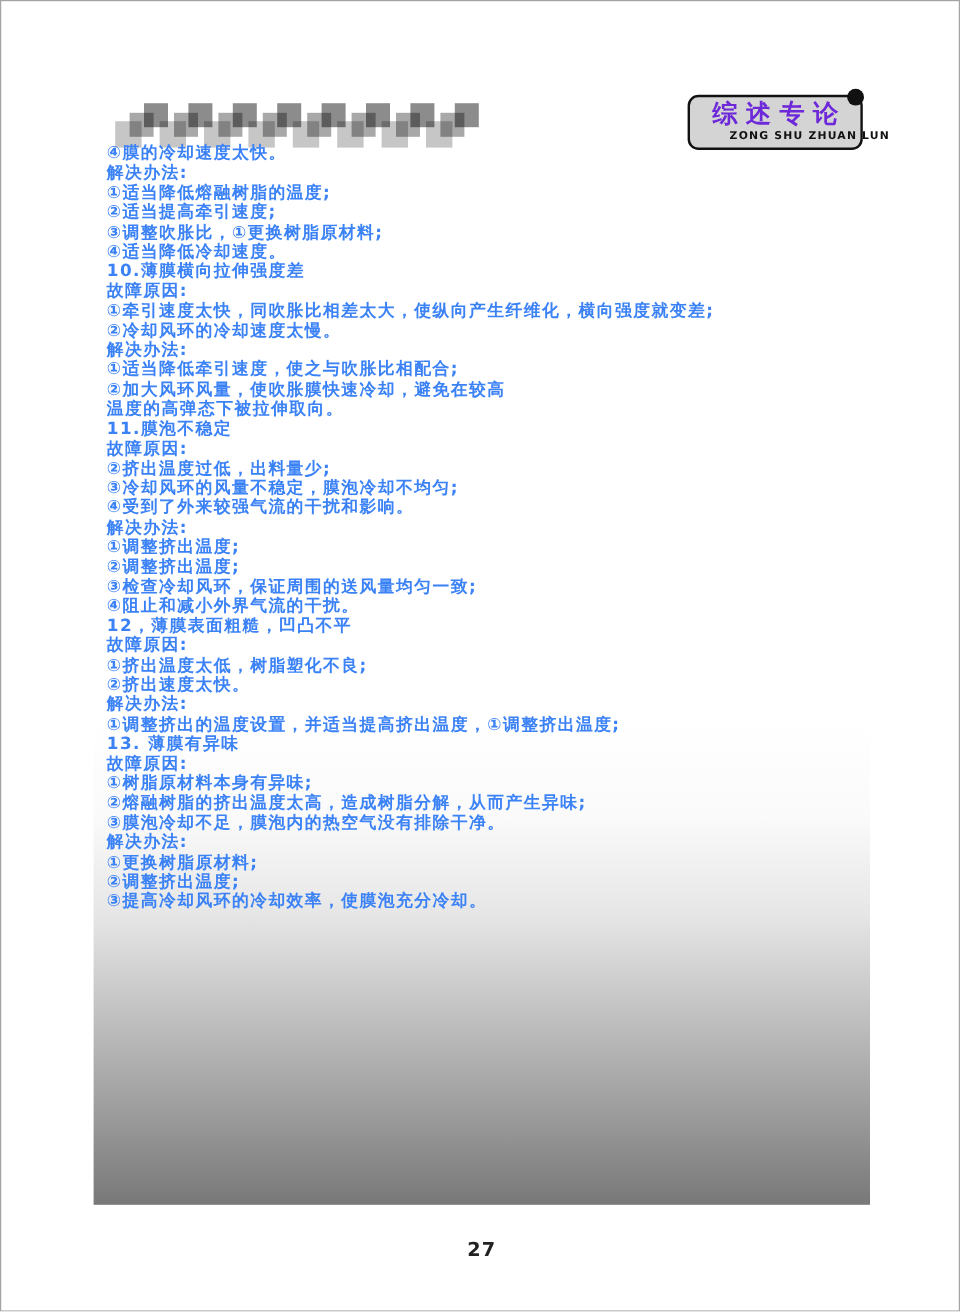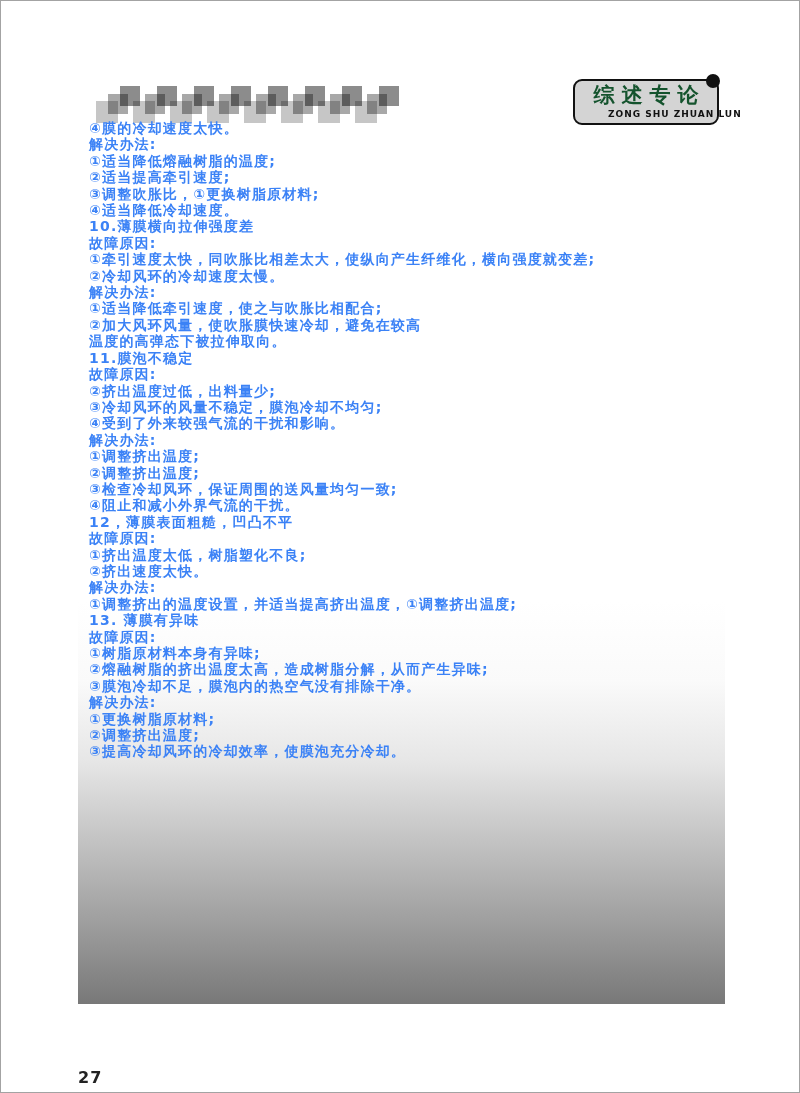--- a/index.html
+++ b/index.html
@@ -18,21 +18,21 @@
   .sq-light{width:22px;height:22px;top:15px;background:rgba(0,0,0,0.225);}
   .sq-mid{width:20px;height:20px;top:8px;background:rgba(0,0,0,0.34);}
   .sq-dark{width:20px;height:20px;top:0;background:rgba(0,0,0,0.45);}
   
   .badge{
     position:absolute;left:572px;top:78px;width:146px;height:46px;
     box-sizing:border-box;background:#d4d4d4;border:2px solid #111;
     border-radius:9px;text-align:center;
   }
   .badge-title{
-    font-size:21px;font-weight:700;color:#14532d;letter-spacing:7px;
+    font-size:21px;font-weight:700;color:#6d28d9;letter-spacing:7px;
     text-indent:7px;line-height:27px;margin-top:1px;white-space:nowrap;
   }
   .badge-sub{
     font-size:9px;font-weight:700;color:#111;letter-spacing:1px;
     line-height:11px;white-space:nowrap;padding-left:33px;
   }
   .badge-dot{
     position:absolute;right:-3px;top:-7px;width:14px;height:14px;
     border-radius:50%;background:#111;
   }
@@ -44,22 +44,22 @@
       #c2c2c2 60%, #9e9e9e 80%, #787878 100%);
   }
   
   .body-text{position:absolute;left:88px;top:119px;width:640px;z-index:2;}
   .line{
     font-size:14px;line-height:16.4px;font-weight:700;
     letter-spacing:1.2px;color:#3b82f6;white-space:nowrap;
   }
   
   .page-number{
-    position:absolute;left:77px;top:1067px;width:647px;z-index:2;
-    text-align:left;font-size:16px;font-weight:700;color:#222;
+    position:absolute;left:77px;top:1031px;width:647px;z-index:2;
+    text-align:center;font-size:16px;font-weight:700;color:#222;
     letter-spacing:1px;
   }
 </style>
 </head>
 <body>
 
 <div class="page">
 
   <div class="deco">
       <span class="sq sq-light" style="left: 0px;"></span>

